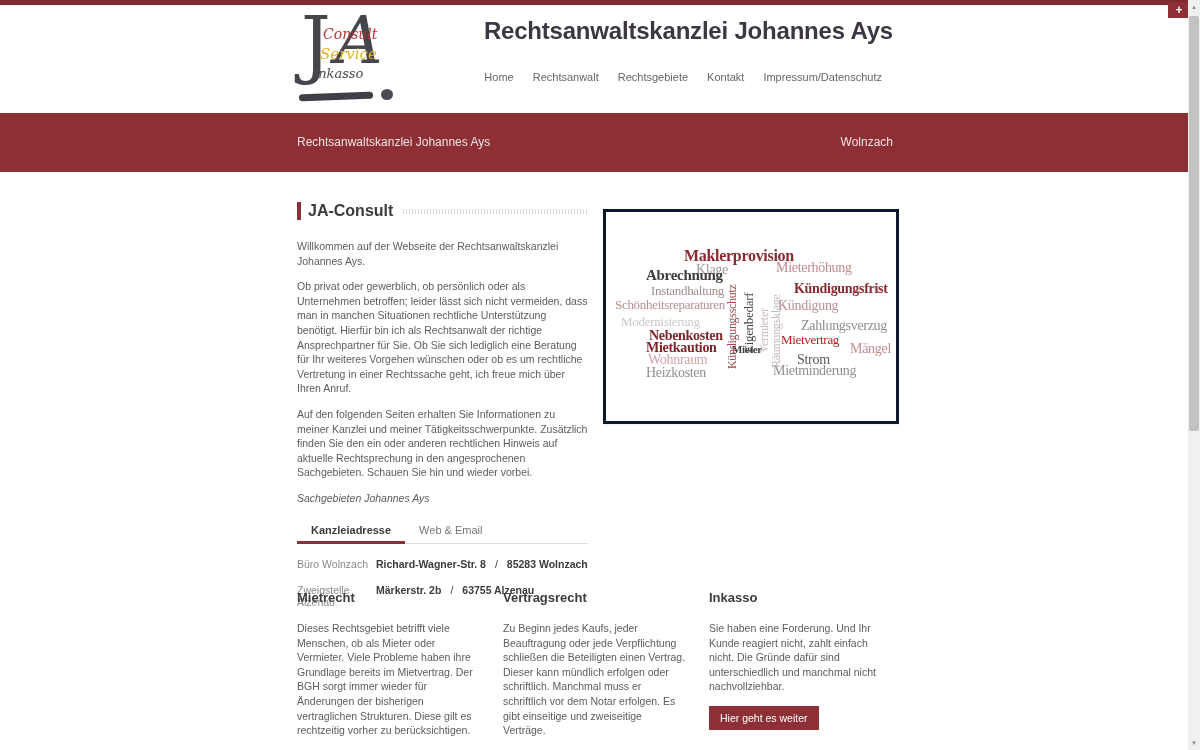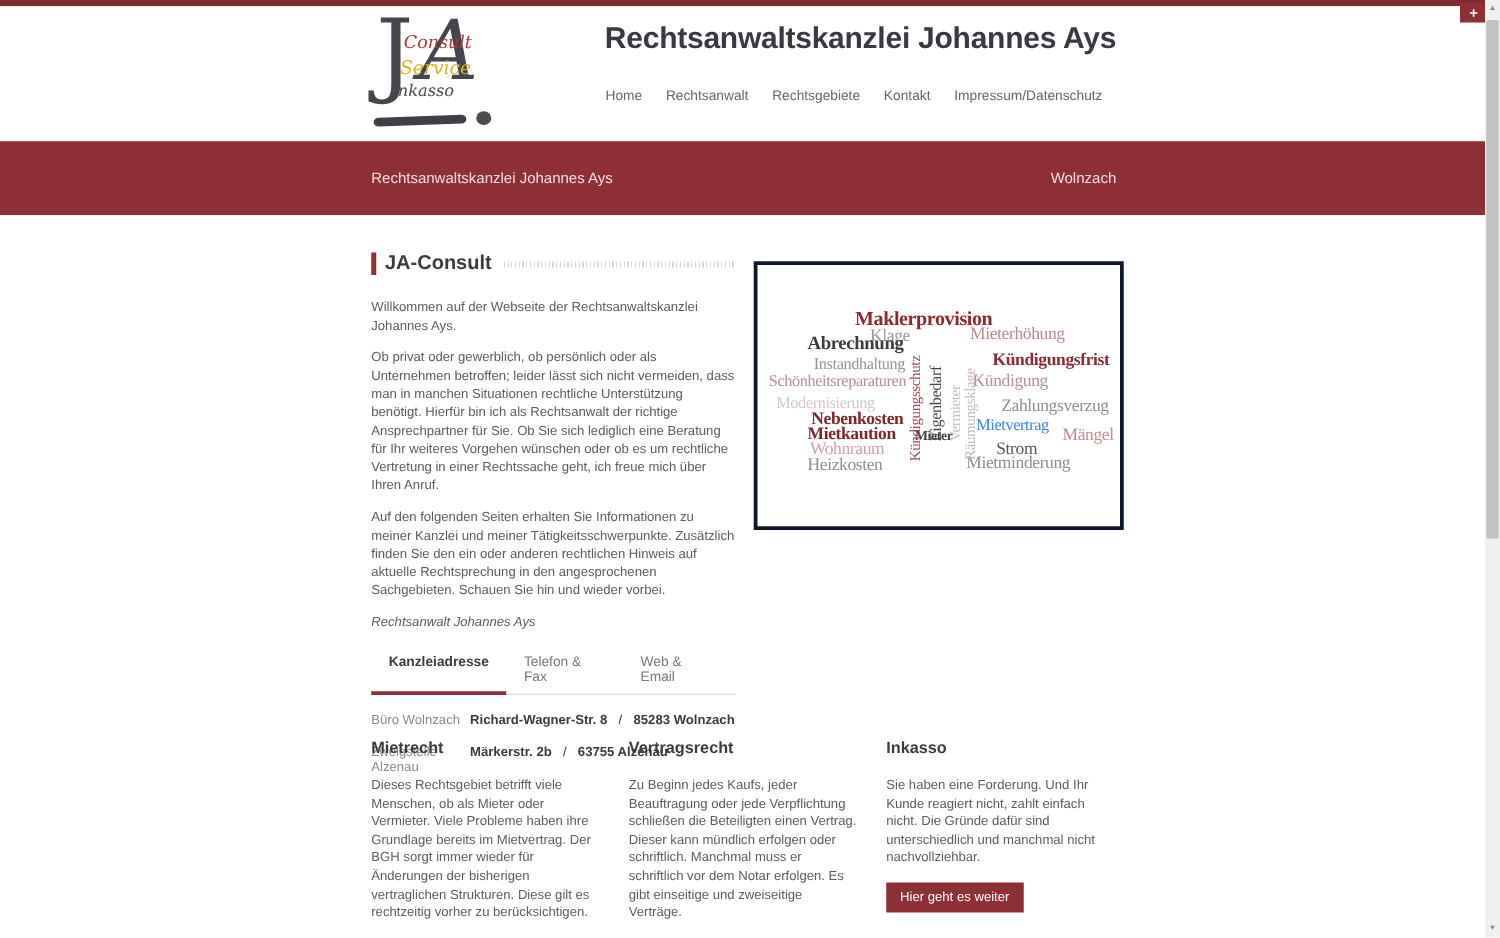--- a/index.html
+++ b/index.html
@@ -114,25 +114,24 @@
 <section class="left-col">
   <div class="h-row">
     <span class="h-bar"></span>
     <h2>JA-Consult</h2>
     <span class="dotfill"></span>
   </div>
   <p class="first">Willkommen auf der Webseite der Rechtsanwaltskanzlei Johannes Ays.</p>
   <p>Ob privat oder gewerblich, ob persönlich oder als Unternehmen betroffen; leider lässt sich nicht vermeiden, dass man in manchen Situationen rechtliche Unterstützung benötigt. Hierfür bin ich als Rechtsanwalt der richtige Ansprechpartner für Sie. Ob Sie sich lediglich eine Beratung für Ihr weiteres Vorgehen wünschen oder ob es um rechtliche Vertretung in einer Rechtssache geht, ich freue mich über Ihren Anruf.</p>
   <p>Auf den folgenden Seiten erhalten Sie Informationen zu meiner Kanzlei und meiner Tätigkeitsschwerpunkte. Zusätzlich finden Sie den ein oder anderen rechtlichen Hinweis auf aktuelle Rechtsprechung in den angesprochenen Sachgebieten. Schauen Sie hin und wieder vorbei.</p>
 
-  <p class="caption">Rechtsanwalt Johannes Ays</p>
+  <p class="caption">Sachgebieten Johannes Ays</p>
 
   <div class="tabs">
     <span class="tab active">Kanzleiadresse</span>
-    <span class="tab">Telefon &amp; Fax</span>
     <span class="tab">Web &amp; Email</span>
   </div>
 
   <div class="addr-row">
     <span class="addr-label">Büro Wolnzach</span>
     <span class="addr-street">Richard-Wagner-Str. 8</span>
     <span class="addr-sep">/</span>
     <span class="addr-city">85283 Wolnzach</span>
   </div>
   <div class="addr-row">
@@ -148,21 +147,21 @@
     <span class="cw" style="left: 90px; top: 51px; font-size: 14px; color: rgb(154, 154, 154);">Klage</span>
     <span class="cw" style="left: 170px; top: 49px; font-size: 14px; color: rgb(192, 138, 140);">Mieterhöhung</span>
     <span class="cw b" style="left: 40px; top: 56px; font-size: 15px; color: rgb(63, 58, 62);">Abrechnung</span>
     <span class="cw" style="left: 45px; top: 72px; font-size: 13px; color: rgb(161, 143, 143);">Instandhaltung</span>
     <span class="cw b" style="left: 188px; top: 70px; font-size: 14px; color: rgb(138, 42, 48); font-family: Liberation Serif, serif;">Kündigungsfrist</span>
     <span class="cw" style="left: 9px; top: 86px; font-size: 13px; color: rgb(185, 142, 144);">Schönheitsreparaturen</span>
     <span class="cw" style="left: 172px; top: 87px; font-size: 14px; color: rgb(187, 142, 145);">Kündigung</span>
     <span class="cw" style="left: 15px; top: 103px; font-size: 13px; color: rgb(207, 201, 201);">Modernisierung</span>
     <span class="cw" style="left: 195px; top: 107px; font-size: 14px; color: rgb(143, 143, 143);">Zahlungsverzug</span>
     <span class="cw b" style="left: 43px; top: 117px; font-size: 14px; color: rgb(126, 38, 44);">Nebenkosten</span>
-    <span class="cw" style="left: 175px; top: 121px; font-size: 13px; color: #3b82f6;">Mietvertrag</span>
+    <span class="cw" style="left: 175px; top: 121px; font-size: 13px; color: #b91c1c;">Mietvertrag</span>
     <span class="cw b" style="left: 40px; top: 129px; font-size: 14px; color: rgb(126, 38, 44);">Mietkaution</span>
     <span class="cw b" style="left: 126px; top: 132px; font-size: 11px; color: rgb(67, 61, 65);">Mieter</span>
     <span class="cw" style="left: 204px; top: 130px; font-size: 14px; color: rgb(194, 142, 144); margin-left: 40px;">Mängel</span>
     <span class="cw" style="left: 191px; top: 141px; font-size: 14px; color: rgb(90, 85, 90);">Strom</span>
     <span class="cw" style="left: 42px; top: 141px; font-size: 14px; color: rgb(207, 163, 166);">Wohnraum</span>
     <span class="cw" style="left: 40px; top: 154px; font-size: 14px; color: rgb(143, 143, 143);">Heizkosten</span>
     <span class="cw" style="left: 167px; top: 152px; font-size: 14px; color: rgb(143, 143, 143);">Mietminderung</span>
     <span class="cw rot" style="left: 120px; top: 157px; font-size: 12px; color: rgb(161, 74, 79);">Kündigungsschutz</span>
     <span class="cw rot" style="left: 136px; top: 141px; font-size: 13px; color: rgb(74, 68, 72);">Eigenbedarf</span>
     <span class="cw rot" style="left: 152px; top: 141px; font-size: 12px; color: rgb(201, 191, 192);">Vermieter</span>

